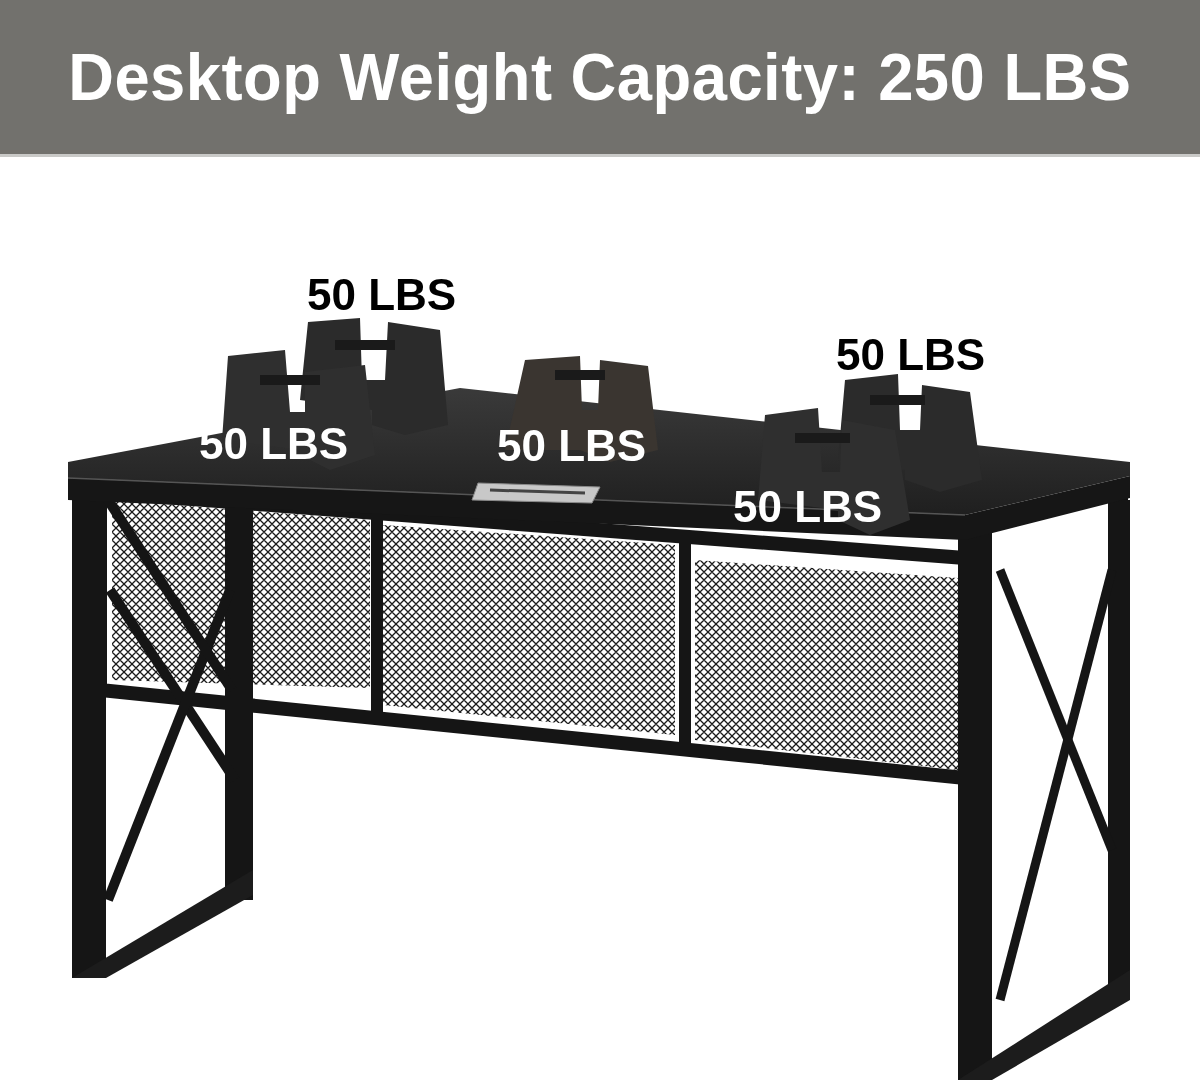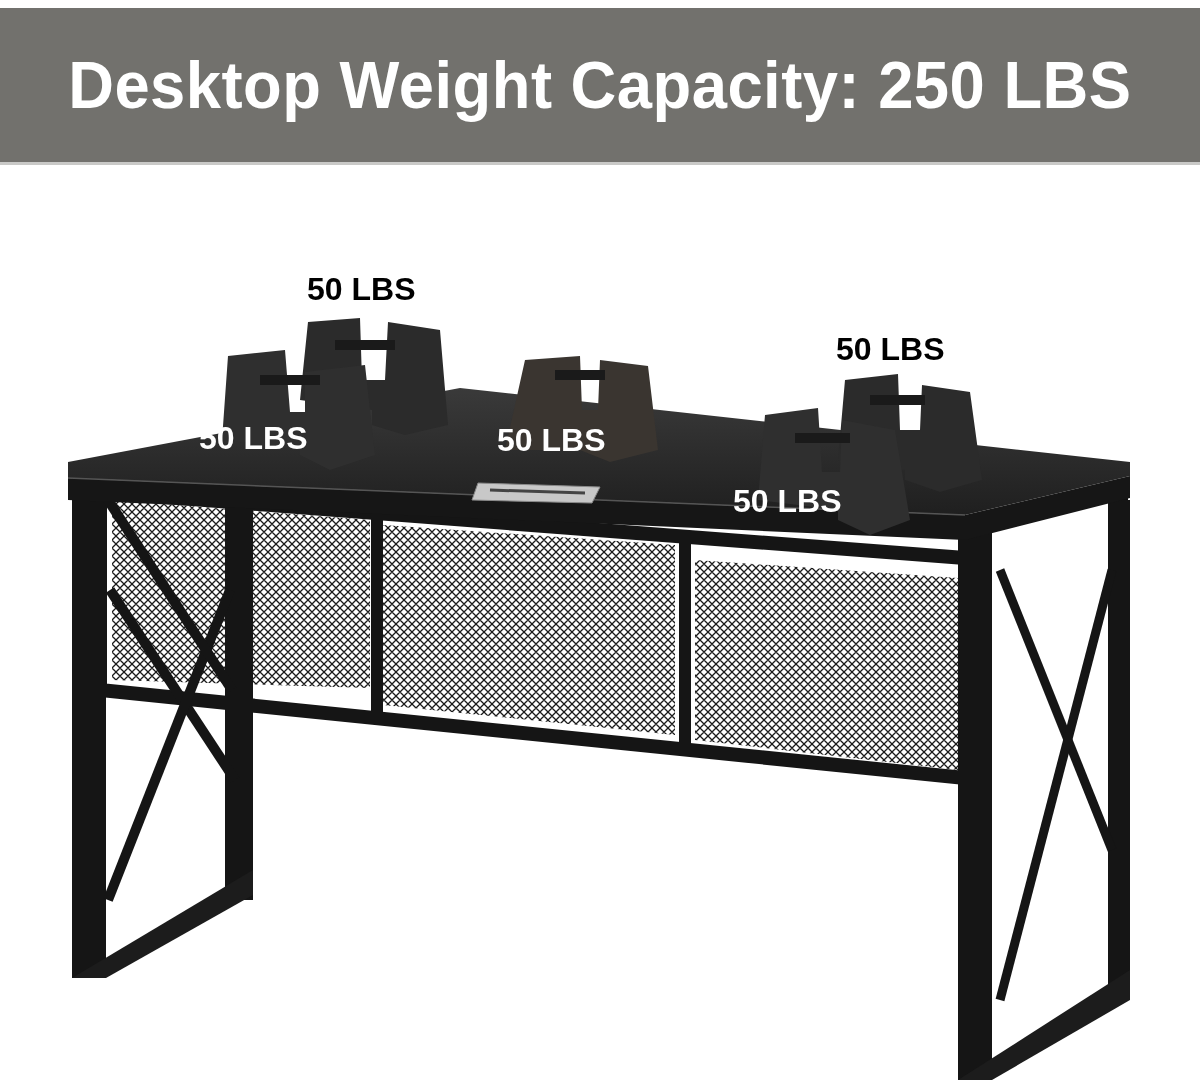--- a/index.html
+++ b/index.html
@@ -1,21 +1,21 @@
 <!DOCTYPE html>
 <html><head>
 <meta charset="utf-8">
 <style>
   html, body { margin: 0; padding: 0; }
   body { width: 1200px; height: 1085px; background: #ffffff; position: relative; overflow: hidden; font-family: "Liberation Sans", sans-serif; }
-  .banner { position: absolute; left: 0; top: 0; width: 1200px; height: 154px; background: #72716d; display: flex; align-items: center; justify-content: center; border-bottom: 3px solid #c9c9c7; margin-top: 8px; }
+  .banner { position: absolute; left: 0; top: 0; width: 1200px; height: 154px; background: #72716d; display: flex; align-items: center; justify-content: center; border-bottom: 3px solid #c9c9c7; }
   .banner-title { color: #ffffff; font-weight: bold; font-size: 66px; letter-spacing: 0.5px; transform: scaleX(0.96); white-space: nowrap; }
   .scene { position: absolute; left: 0; top: 157px; width: 1200px; height: 928px; }
   .scene svg { position: absolute; left: 0; top: 0; }
-  .label { position: absolute; font-weight: bold; font-size: 32px; white-space: nowrap; line-height: 1; }
+  .label { position: absolute; font-weight: bold; font-size: 44px; white-space: nowrap; line-height: 1; }
   .label.dark { color: #000000; }
   .label.light { color: #ffffff; }
 </style>
 </head>
 <body>
 
 <div class="banner">
   <div class="banner-title">Desktop Weight Capacity: 250 LBS</div>
 </div>
 

